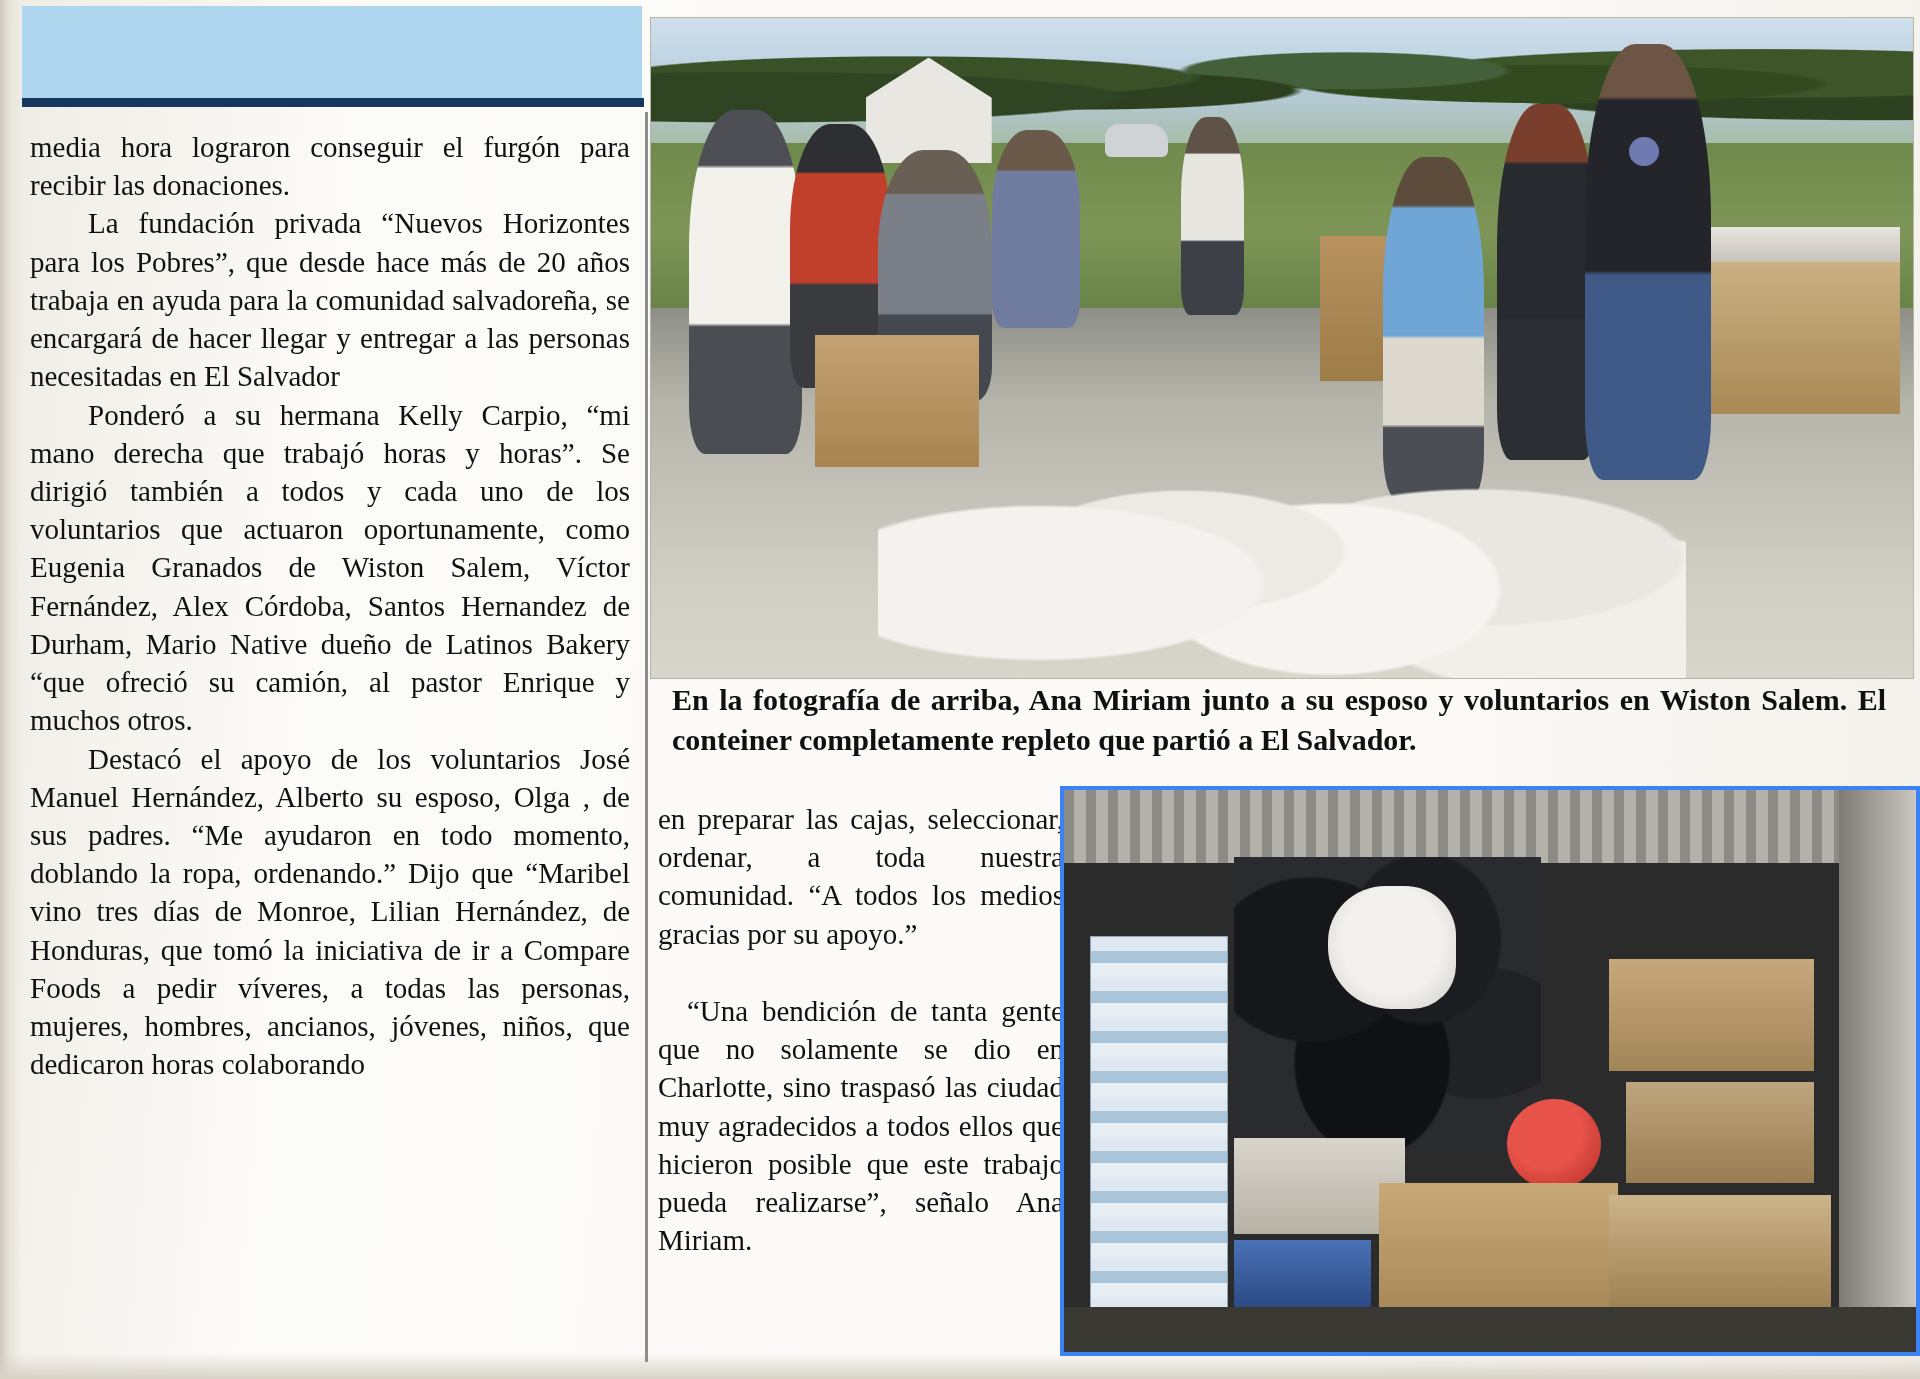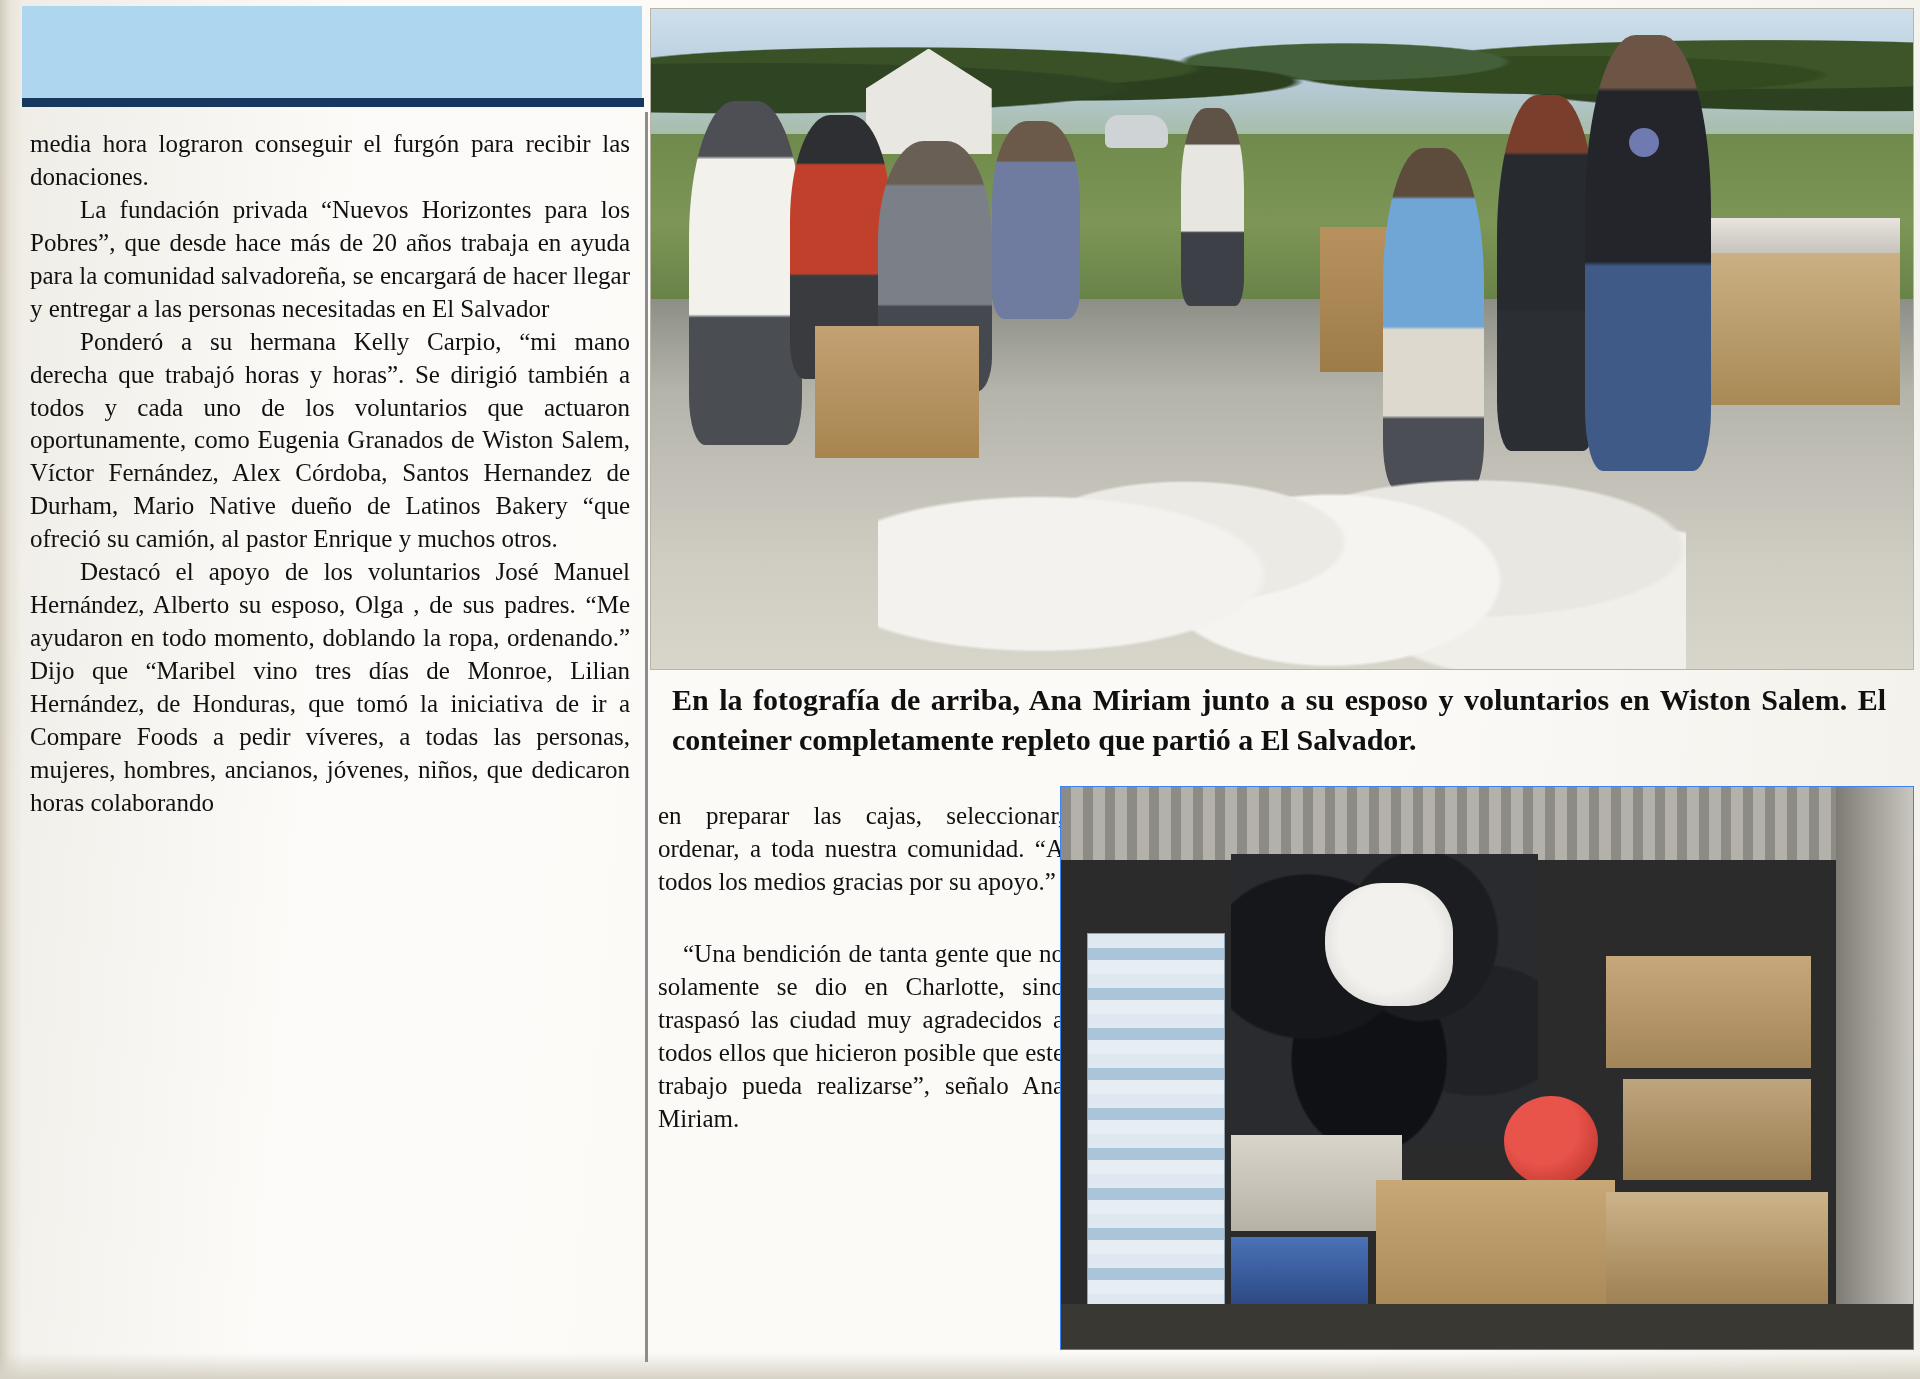--- a/index.html
+++ b/index.html
@@ -68,21 +68,21 @@
     left: 645px;
     top: 112px;
     width: 3px;
     height: 1250px;
     background: #8d8d8d;
   }
 
   
   .column {
     position: absolute;
-    font-size: 25px;
+    font-size: 29px;
     line-height: 1.318;
     color: #111;
     text-align: justify;
     text-justify: inter-word;
     hyphens: manual;
   }
   .column p {
     margin: 0;
   }
   .column p.indent {
@@ -127,21 +127,21 @@
   .photo .ph-label {
     position: absolute;
     left: 0; bottom: 0;
     font-size: 10px;
     color: transparent;
   }
 
   
   #photo-top {
     left: 650px;
-    top: 8px;
+    top: 17px;
     width: 1262px;
     height: 660px;
     border: 1px solid #b9b4a6;
   }
   .p1-sky {
     position: absolute; left:0; top:0; width:100%; height:26%;
     background: linear-gradient(180deg,#cfe0ec 0%,#b7ccdd 40%,#9ab07f 100%);
   }
   .p1-trees {
     position: absolute; left:0; top:0; width:100%; height:20%;
@@ -211,21 +211,21 @@
     position: absolute; left: 77.5%; top: 18%; width: 2.4%; height: 4.5%;
     border-radius: 50%; background: #6f7bb0;
   }
 
   
   #photo-bottom {
     left: 1060px;
     top: 786px;
     width: 852px;
     height: 562px;
-    border: 1px solid #3b82f6;
+    border: 4px solid #3b82f6;
     background: #2b2b2b;
   }
   .p2-ceiling {
     position: absolute; left: 0; top: 0; width: 100%; height: 13%;
     background: repeating-linear-gradient(90deg,#8d8b85 0 10px,#b3b1a9 10px 22px);
   }
   .p2-right-wall {
     position: absolute; right: 0; top: 0; width: 9%; height: 100%;
     background: linear-gradient(90deg,#7d7b74,#c9c7bf);
   }

